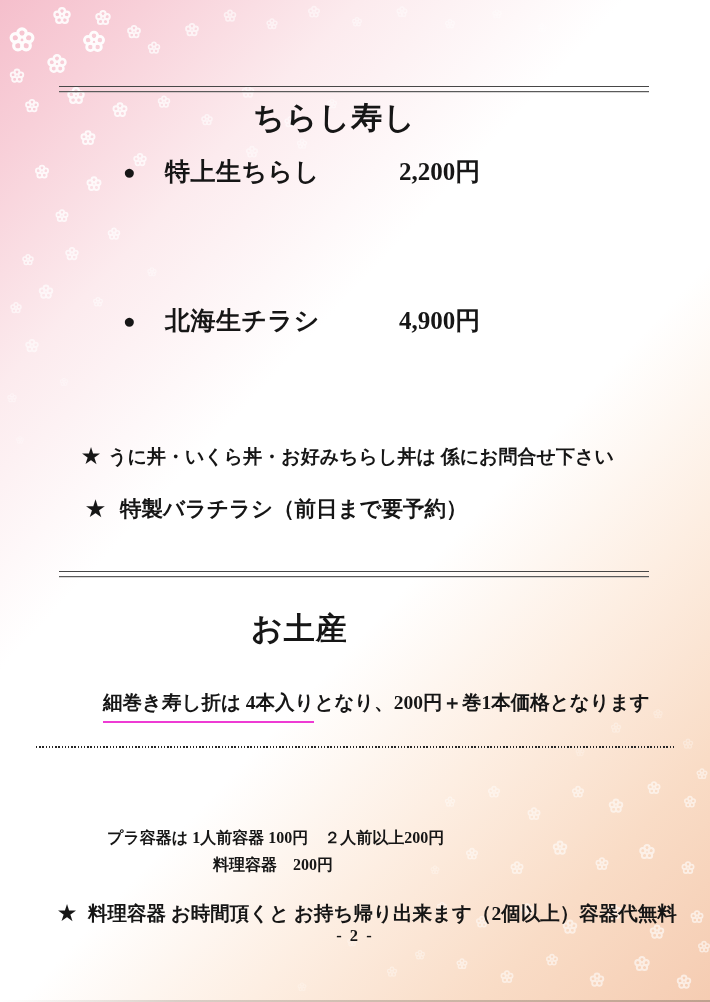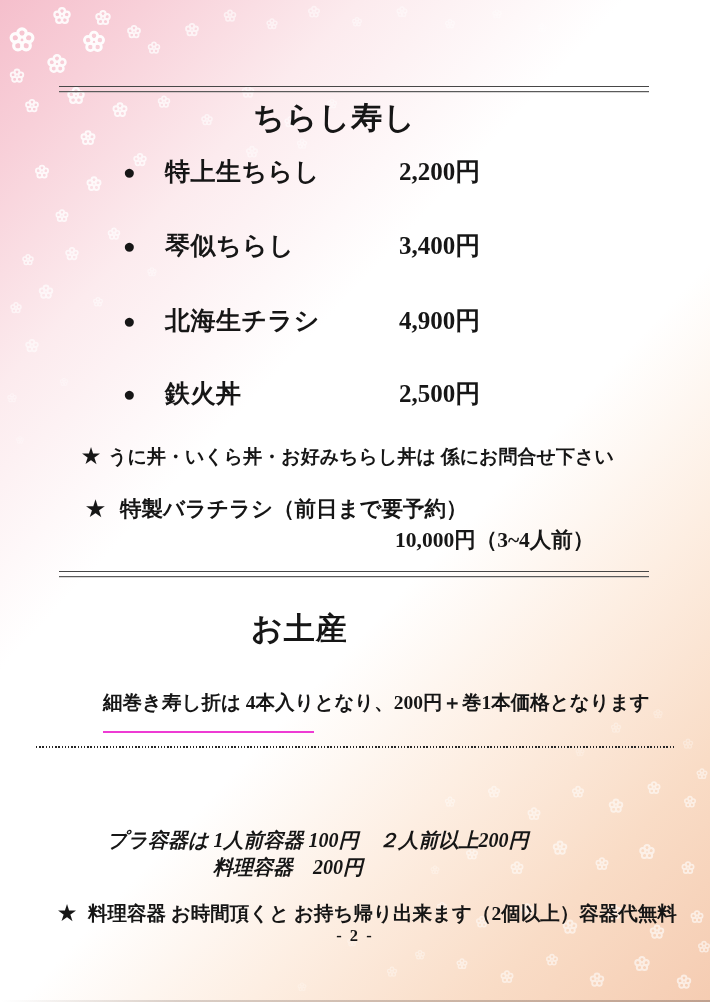--- a/index.html
+++ b/index.html
@@ -33,22 +33,22 @@
   .menu-row .item-name{display:inline-block;width:234px;letter-spacing:.5px;}
   .star{display:inline-block;font-size:18px;vertical-align:1px;}
   .note1{font-size:19px;}
   .note1 .star{width:26px;}
   .special{font-size:21.5px;}
   .special .star{width:34px;font-size:19px;}
   .special-price{font-size:21.5px;}
   .para{font-size:19.5px;}
   .para .bullet{display:inline-block;width:23px;font-size:16px;vertical-align:2px;}
   .note2 .bullet{width:26px;}
-  .ul-pink{border-bottom:2.3px solid #ee3bd4;padding-bottom:18px;font-family:Liberation Serif, serif;}
-  .containers{font-size:20px;font-style:italic;}
+  .ul-pink{border-bottom:2.3px solid #ee3bd4;padding-bottom:8px;font-family:Liberation Serif, serif;}
+  .containers{font-size:16px;}
   .note3{font-size:19.5px;}
   .note3 .star{width:30px;}
   .page-num{left:0;width:710px;text-align:center;font-size:16.5px;letter-spacing:2px;font-weight:bold;}
   .bottom-edge{
     position:absolute;z-index:3;left:0;bottom:0;width:710px;height:2px;
     background:linear-gradient(90deg,rgba(110,95,90,0) 0%,rgba(110,95,90,.25) 25%,rgba(110,95,90,.4) 100%);
   }
 </style>
 </head>
 <body>
@@ -150,38 +150,31 @@
       <use href="#flower" xlink:href="#flower" transform="translate(435 870) scale(0.36)" opacity="0.3"></use>
     </svg>
 
   <div class="sep-double" style="top:86px"></div>
 
   <h1 class="abs title" style="left:253px;top:99px">ちらし寿し</h1>
 
   <div class="abs menu-row" style="left:123px;top:157px">
     <span class="bullet">●</span><span class="item-name">特上生ちらし</span><span class="item-price">2,200円</span>
   </div>
-  <div class="abs menu-row" style="left:123px;top:231px">
-    <span class="bullet">●</span><span class="item-name">琴似ちらし</span><span class="item-price">3,400円</span>
-  </div>
   <div class="abs menu-row" style="left:123px;top:306px">
     <span class="bullet">●</span><span class="item-name">北海生チラシ</span><span class="item-price">4,900円</span>
-  </div>
-  <div class="abs menu-row" style="left:123px;top:379px">
-    <span class="bullet">●</span><span class="item-name">鉄火丼</span><span class="item-price">2,500円</span>
   </div>
 
   <div class="abs note1" style="left:82px;top:446px">
     <span class="star">★</span><span>うに丼・いくら丼・お好みちらし丼は 係にお問合せ下さい</span>
   </div>
 
   <div class="abs special" style="left:86px;top:497px">
     <span class="star">★</span><span>特製バラチラシ（前日まで要予約）</span>
   </div>
-  <div class="abs special-price" style="left:395px;top:528px">10,000円（3~4人前）</div>
 
   <div class="sep-double" style="top:571px"></div>
 
   <h1 class="abs title" style="left:251px;top:610px">お土産</h1>
 
   <div class="abs para" style="left:103px;top:691px">
     <span class="ul-pink">細巻き寿し折は 4本入り</span><span>となり、200円＋巻1本価格となります</span>
   </div>
 
   <div class="sep-dotted" style="top:746px"></div>

